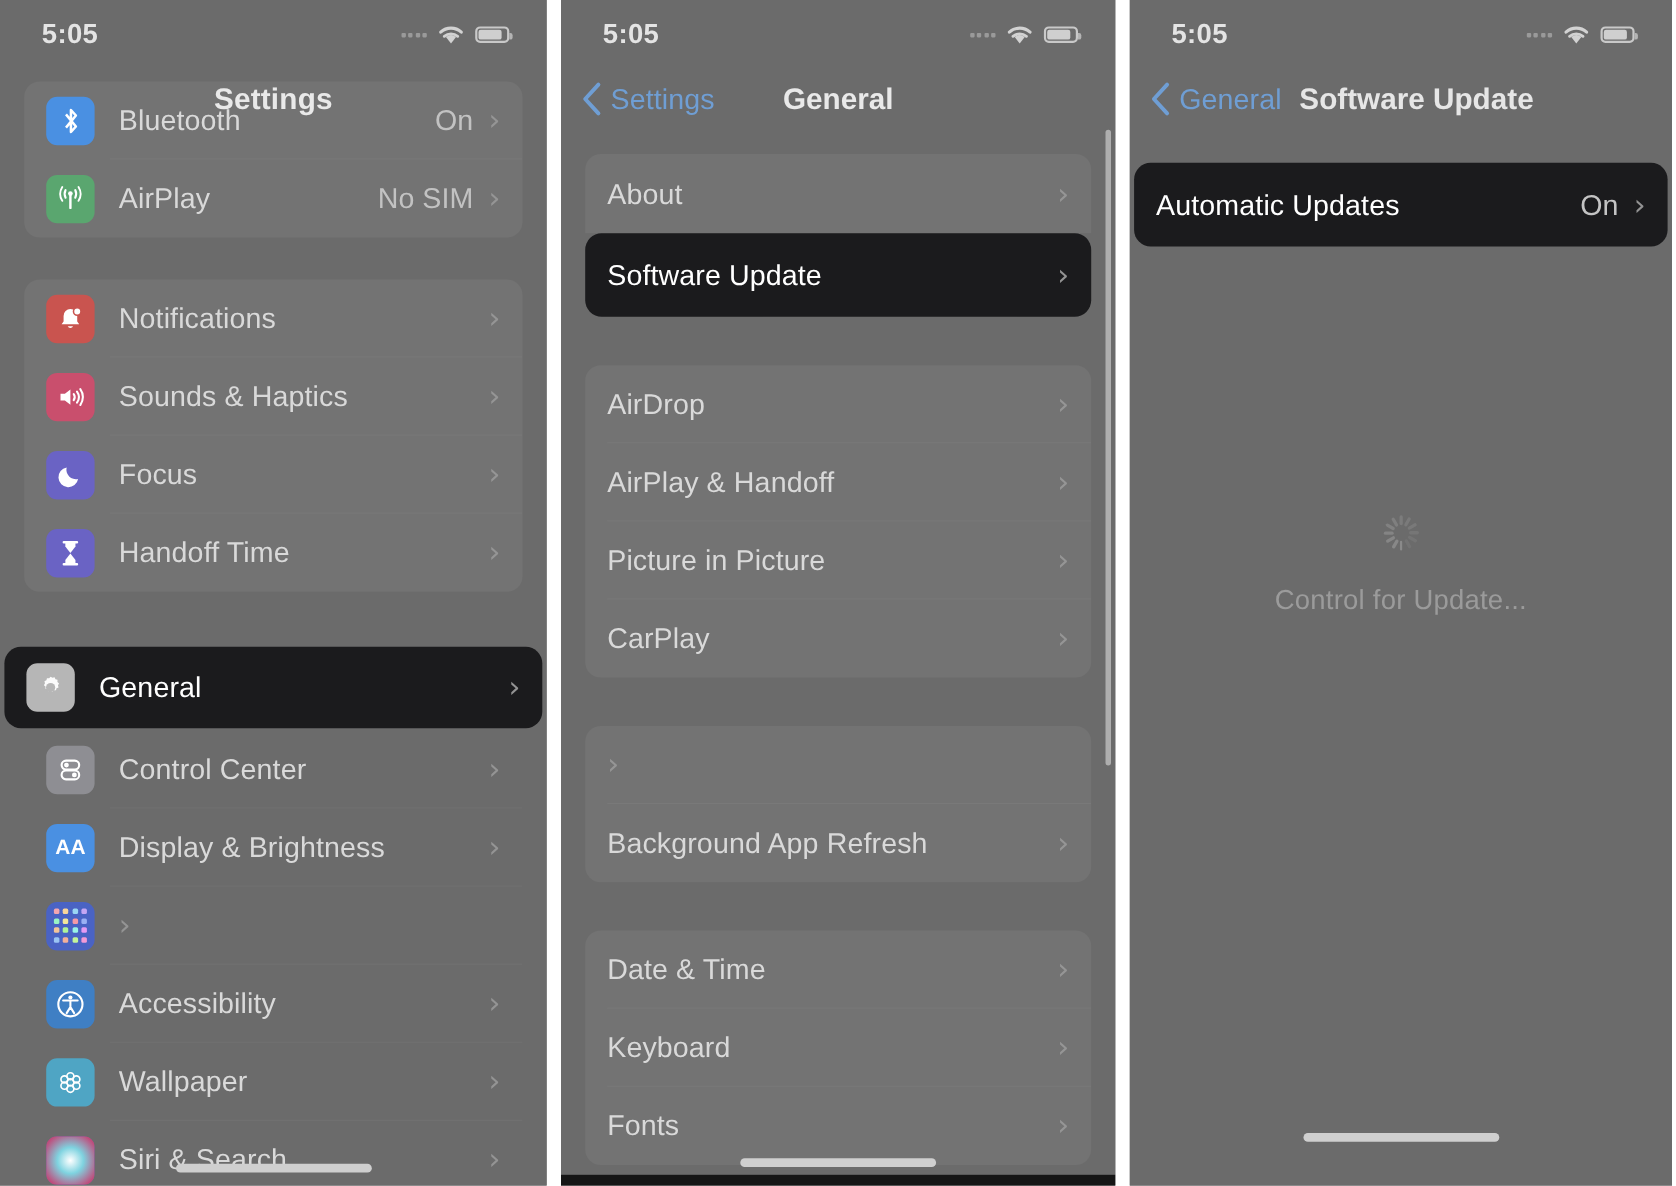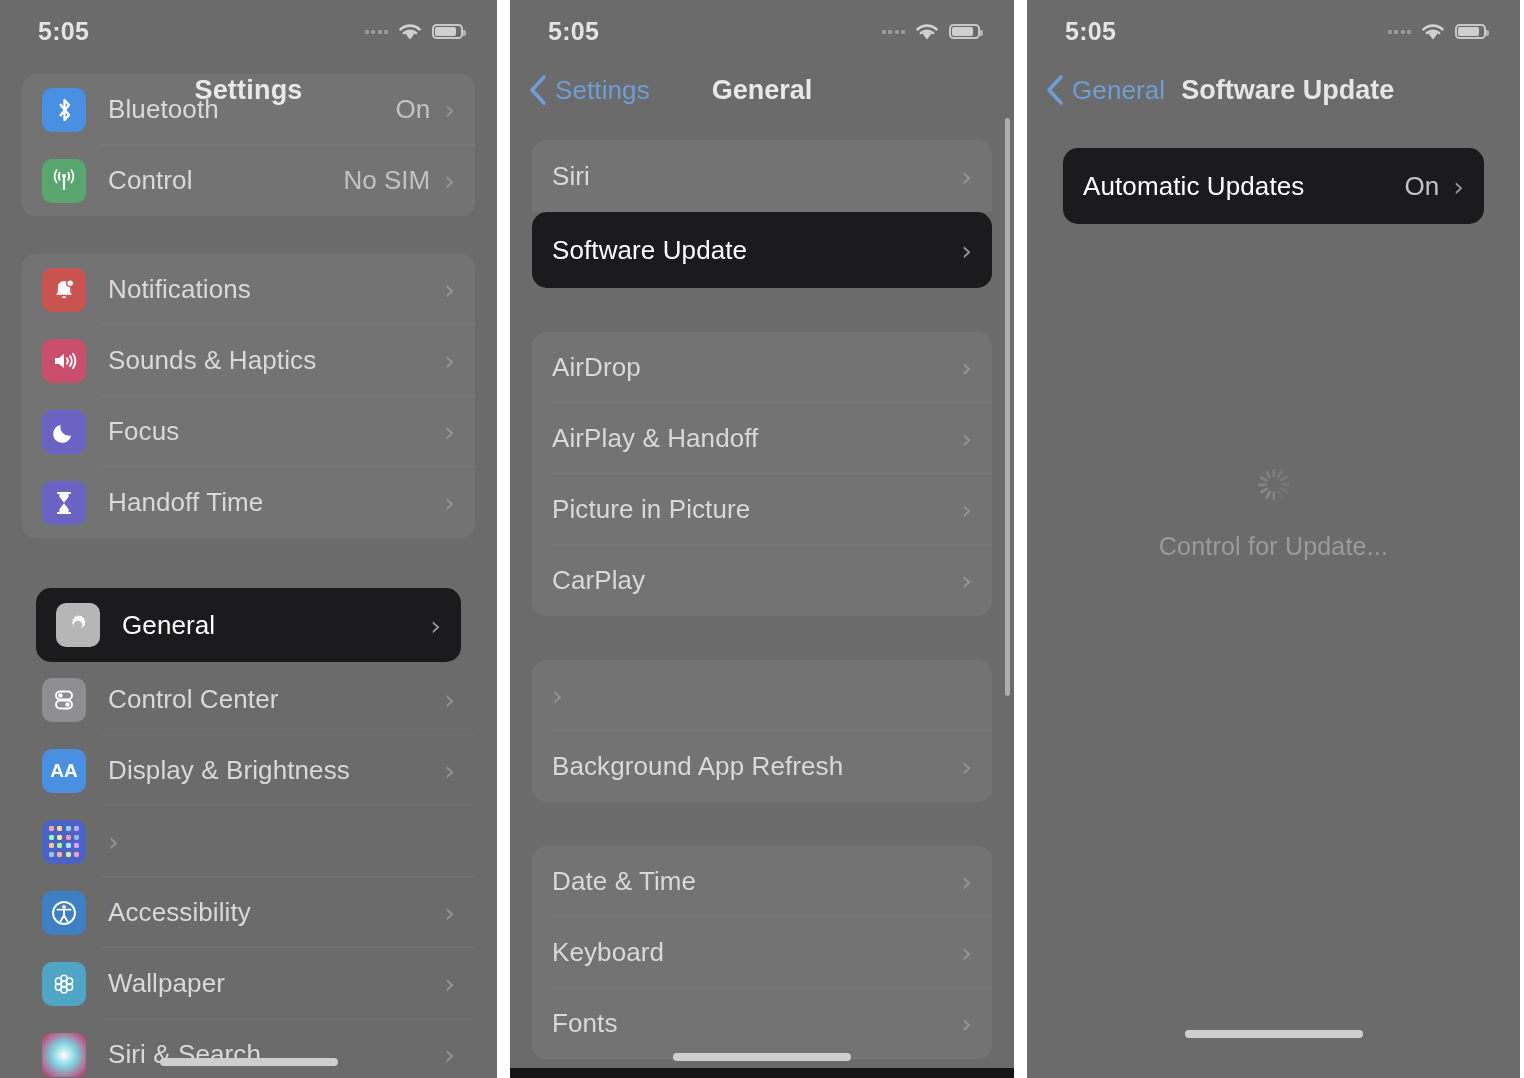--- a/index.html
+++ b/index.html
@@ -141,21 +141,21 @@
   .chev {
     color: #9c9c9c; font-size: 27px; line-height: 1;
     font-family: "DejaVu Sans", sans-serif;
     opacity: .85;
   }
 
   
   .hl-card {
     background: #1b1b1d;
     border-radius: 15px;
-    margin: 0 36px;
+    margin: 0 4px;
     display: flex; align-items: center;
     height: 72px; padding: 0 20px;
     position: relative; z-index: 3;
     cursor: pointer;
   }
   .hl-card .row-label { color: #ffffff; }
   .hl-card .row-value { color: #c4c4c4; }
   .hl-card .chev { color: #a8a8a8; }
 
   
@@ -268,21 +268,21 @@
           <div class="sicon" style="background:#5aa66f;">
             <svg width="26" height="24" viewBox="0 0 26 24">
               <line x1="13" y1="7" x2="13" y2="20" stroke="#fff" stroke-width="2.2" stroke-linecap="round"></line>
               <circle cx="13" cy="7" r="2.1" fill="#fff"></circle>
               <path d="M8.6 3.8 a8 8 0 0 0 0 7" stroke="#fff" stroke-width="1.9" fill="none" stroke-linecap="round"></path>
               <path d="M17.4 3.8 a8 8 0 0 1 0 7" stroke="#fff" stroke-width="1.9" fill="none" stroke-linecap="round"></path>
               <path d="M5.6 1 a12 12 0 0 0 0 12.6" stroke="#fff" stroke-width="1.7" fill="none" stroke-linecap="round"></path>
               <path d="M20.4 1 a12 12 0 0 1 0 12.6" stroke="#fff" stroke-width="1.7" fill="none" stroke-linecap="round"></path>
             </svg>
           </div>
-          <div class="row-label">Control</div>
+          <div class="row-label">AirPlay</div>
           <div class="row-value">No SIM</div>
           <div class="chev">›</div>
         </div>
       </div>
 
       <div class="group" style="margin-top:38px;">
         <div class="row sep">
           <div class="sicon" style="background:#c9544f;">
             <svg width="24" height="25" viewBox="0 0 24 25">
               <path d="M12 4 a6.2 6.2 0 0 1 6.2 6.2 v5 l1.8 2.6 H4 l1.8-2.6 v-5 A6.2 6.2 0 0 1 12 4 Z" fill="#fff"></path>
@@ -468,21 +468,21 @@
         <span class="back-label">Settings</span>
       </div>
       <div class="nav-center-title">General</div>
     </div>
 
     <div class="scroll" style="margin-top:22px;">
 
       <div style="margin:0 22px;">
         <div class="group" style="margin:0;border-radius:14px 14px 0 0;">
           <div class="row noicon" style="height:72px;">
-            <div class="row-label">Siri</div>
+            <div class="row-label">About</div>
             <div class="chev">›</div>
           </div>
         </div>
         <div class="hl-card" style="margin:0;height:76px;">
           <div class="row-label">Software Update</div>
           <div class="chev">›</div>
         </div>
       </div>
 
       <div class="group" style="margin-top:44px;">

